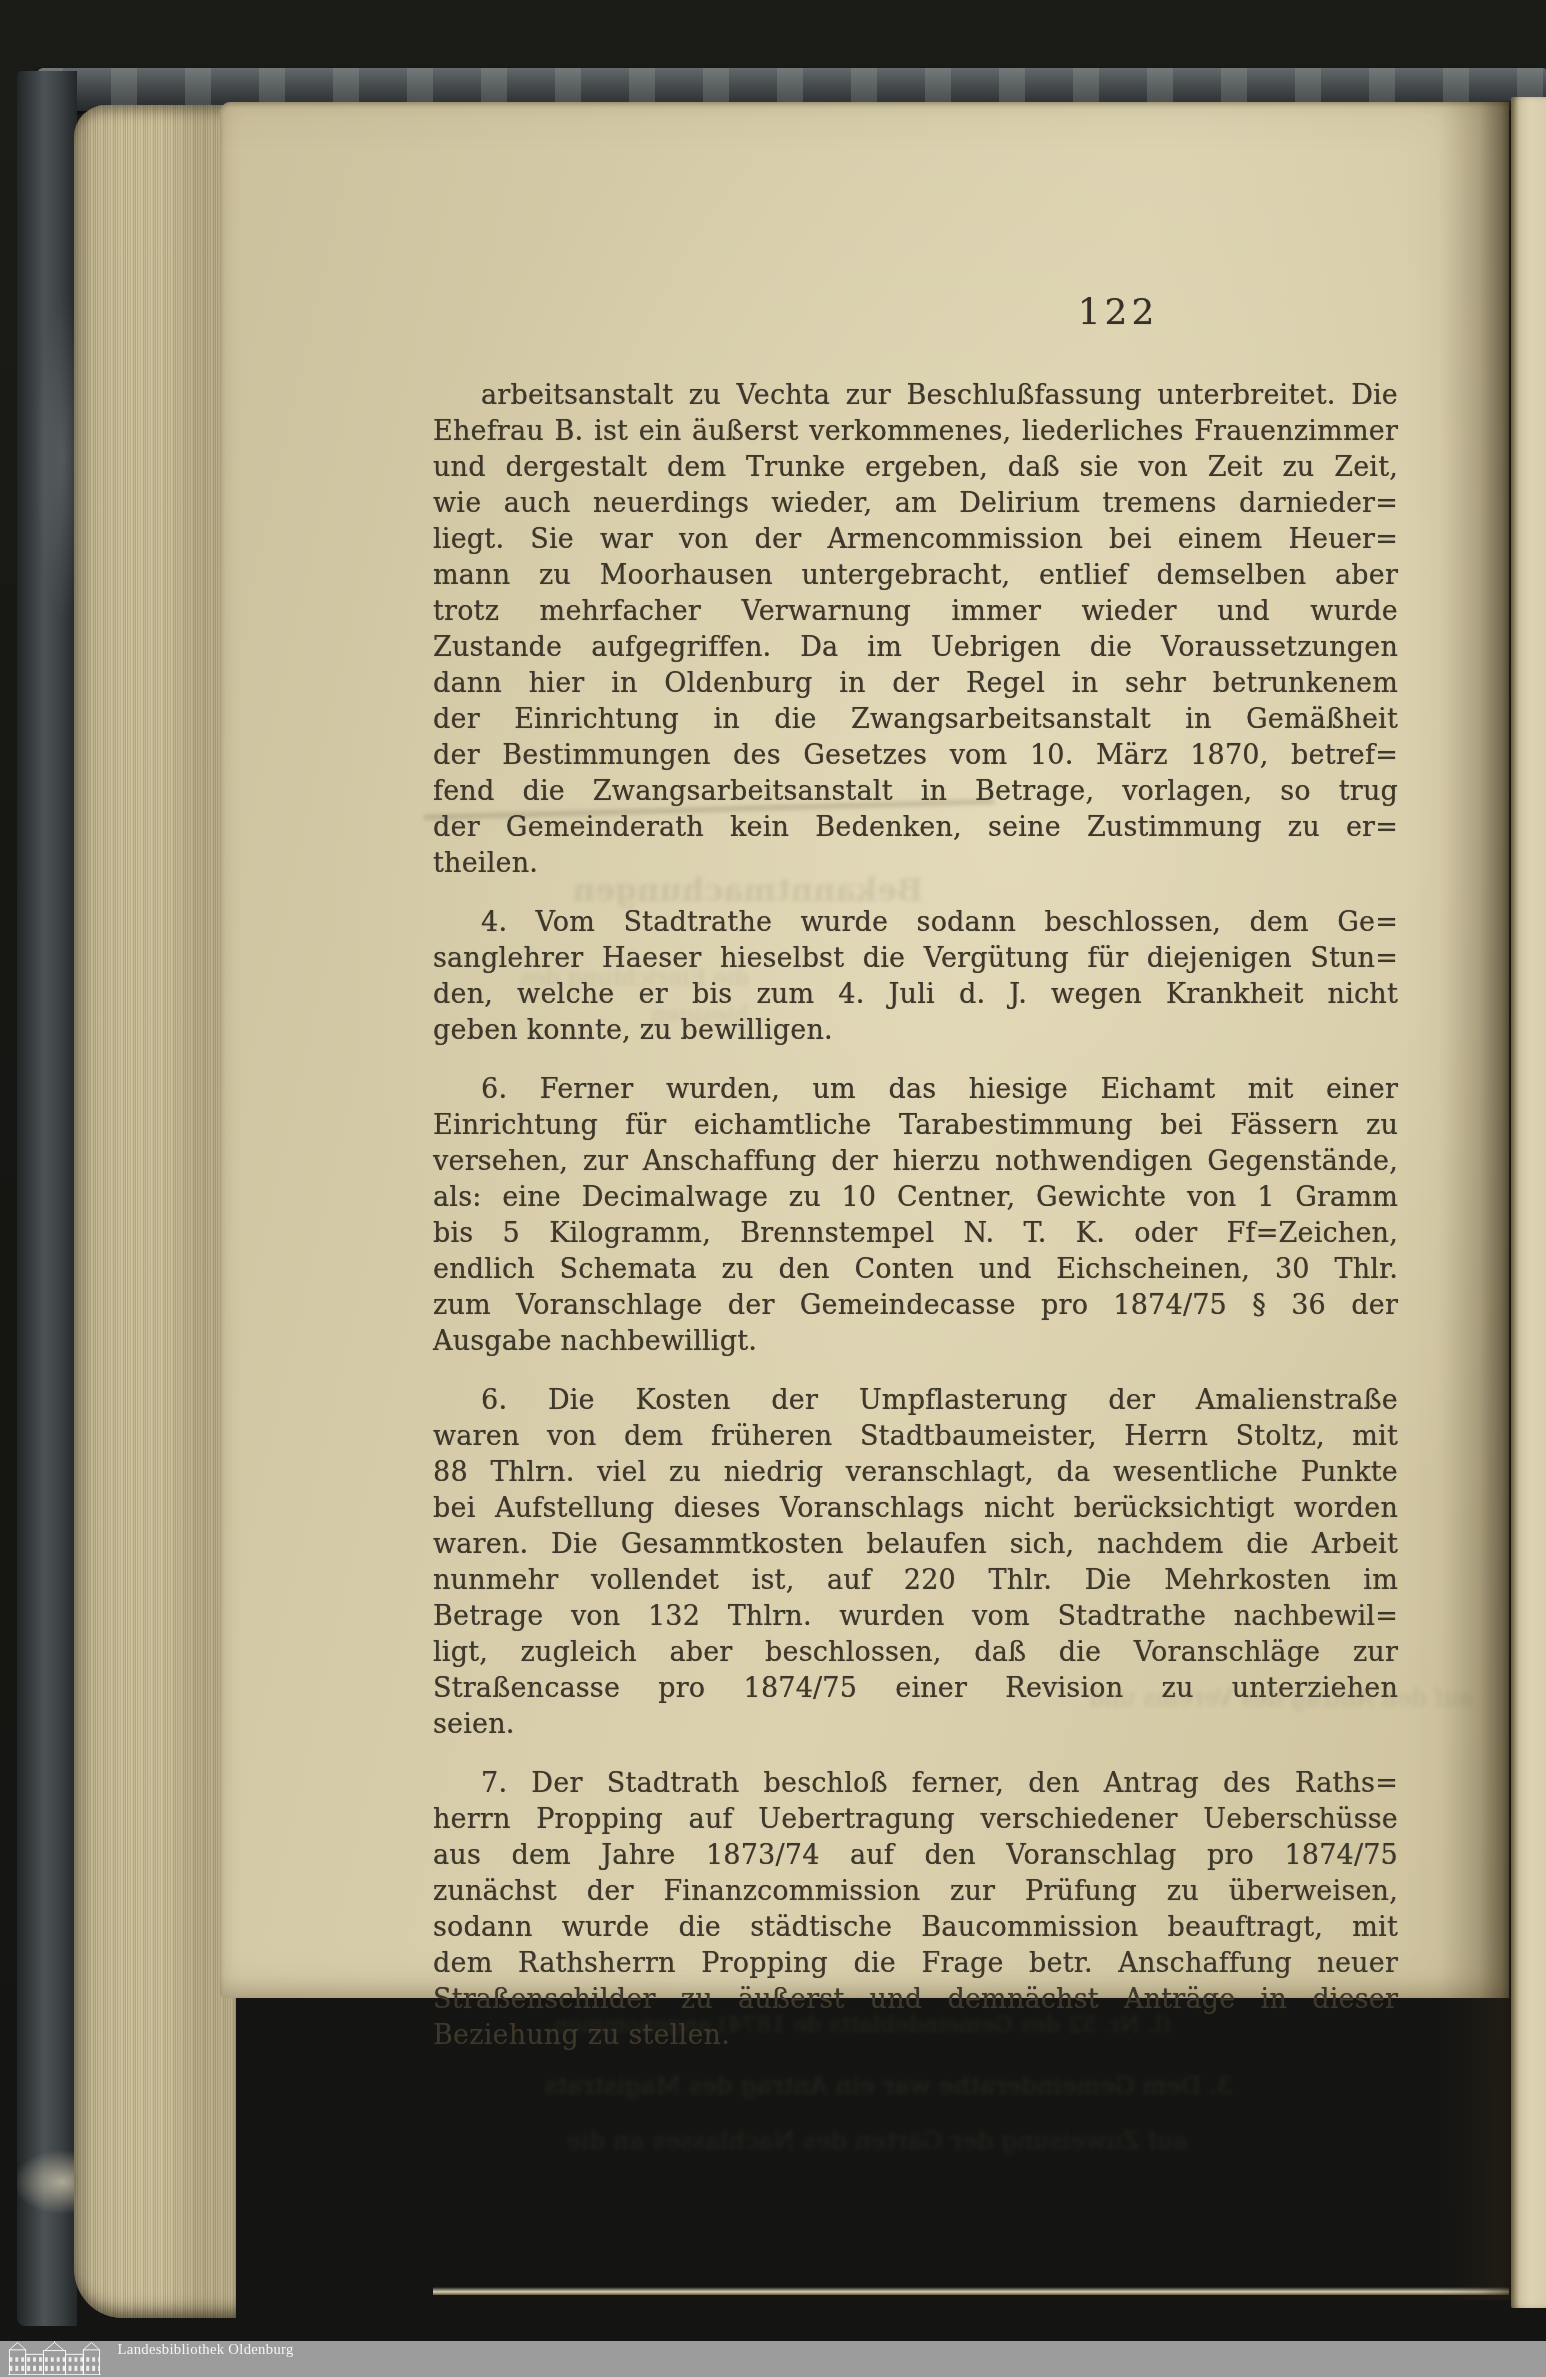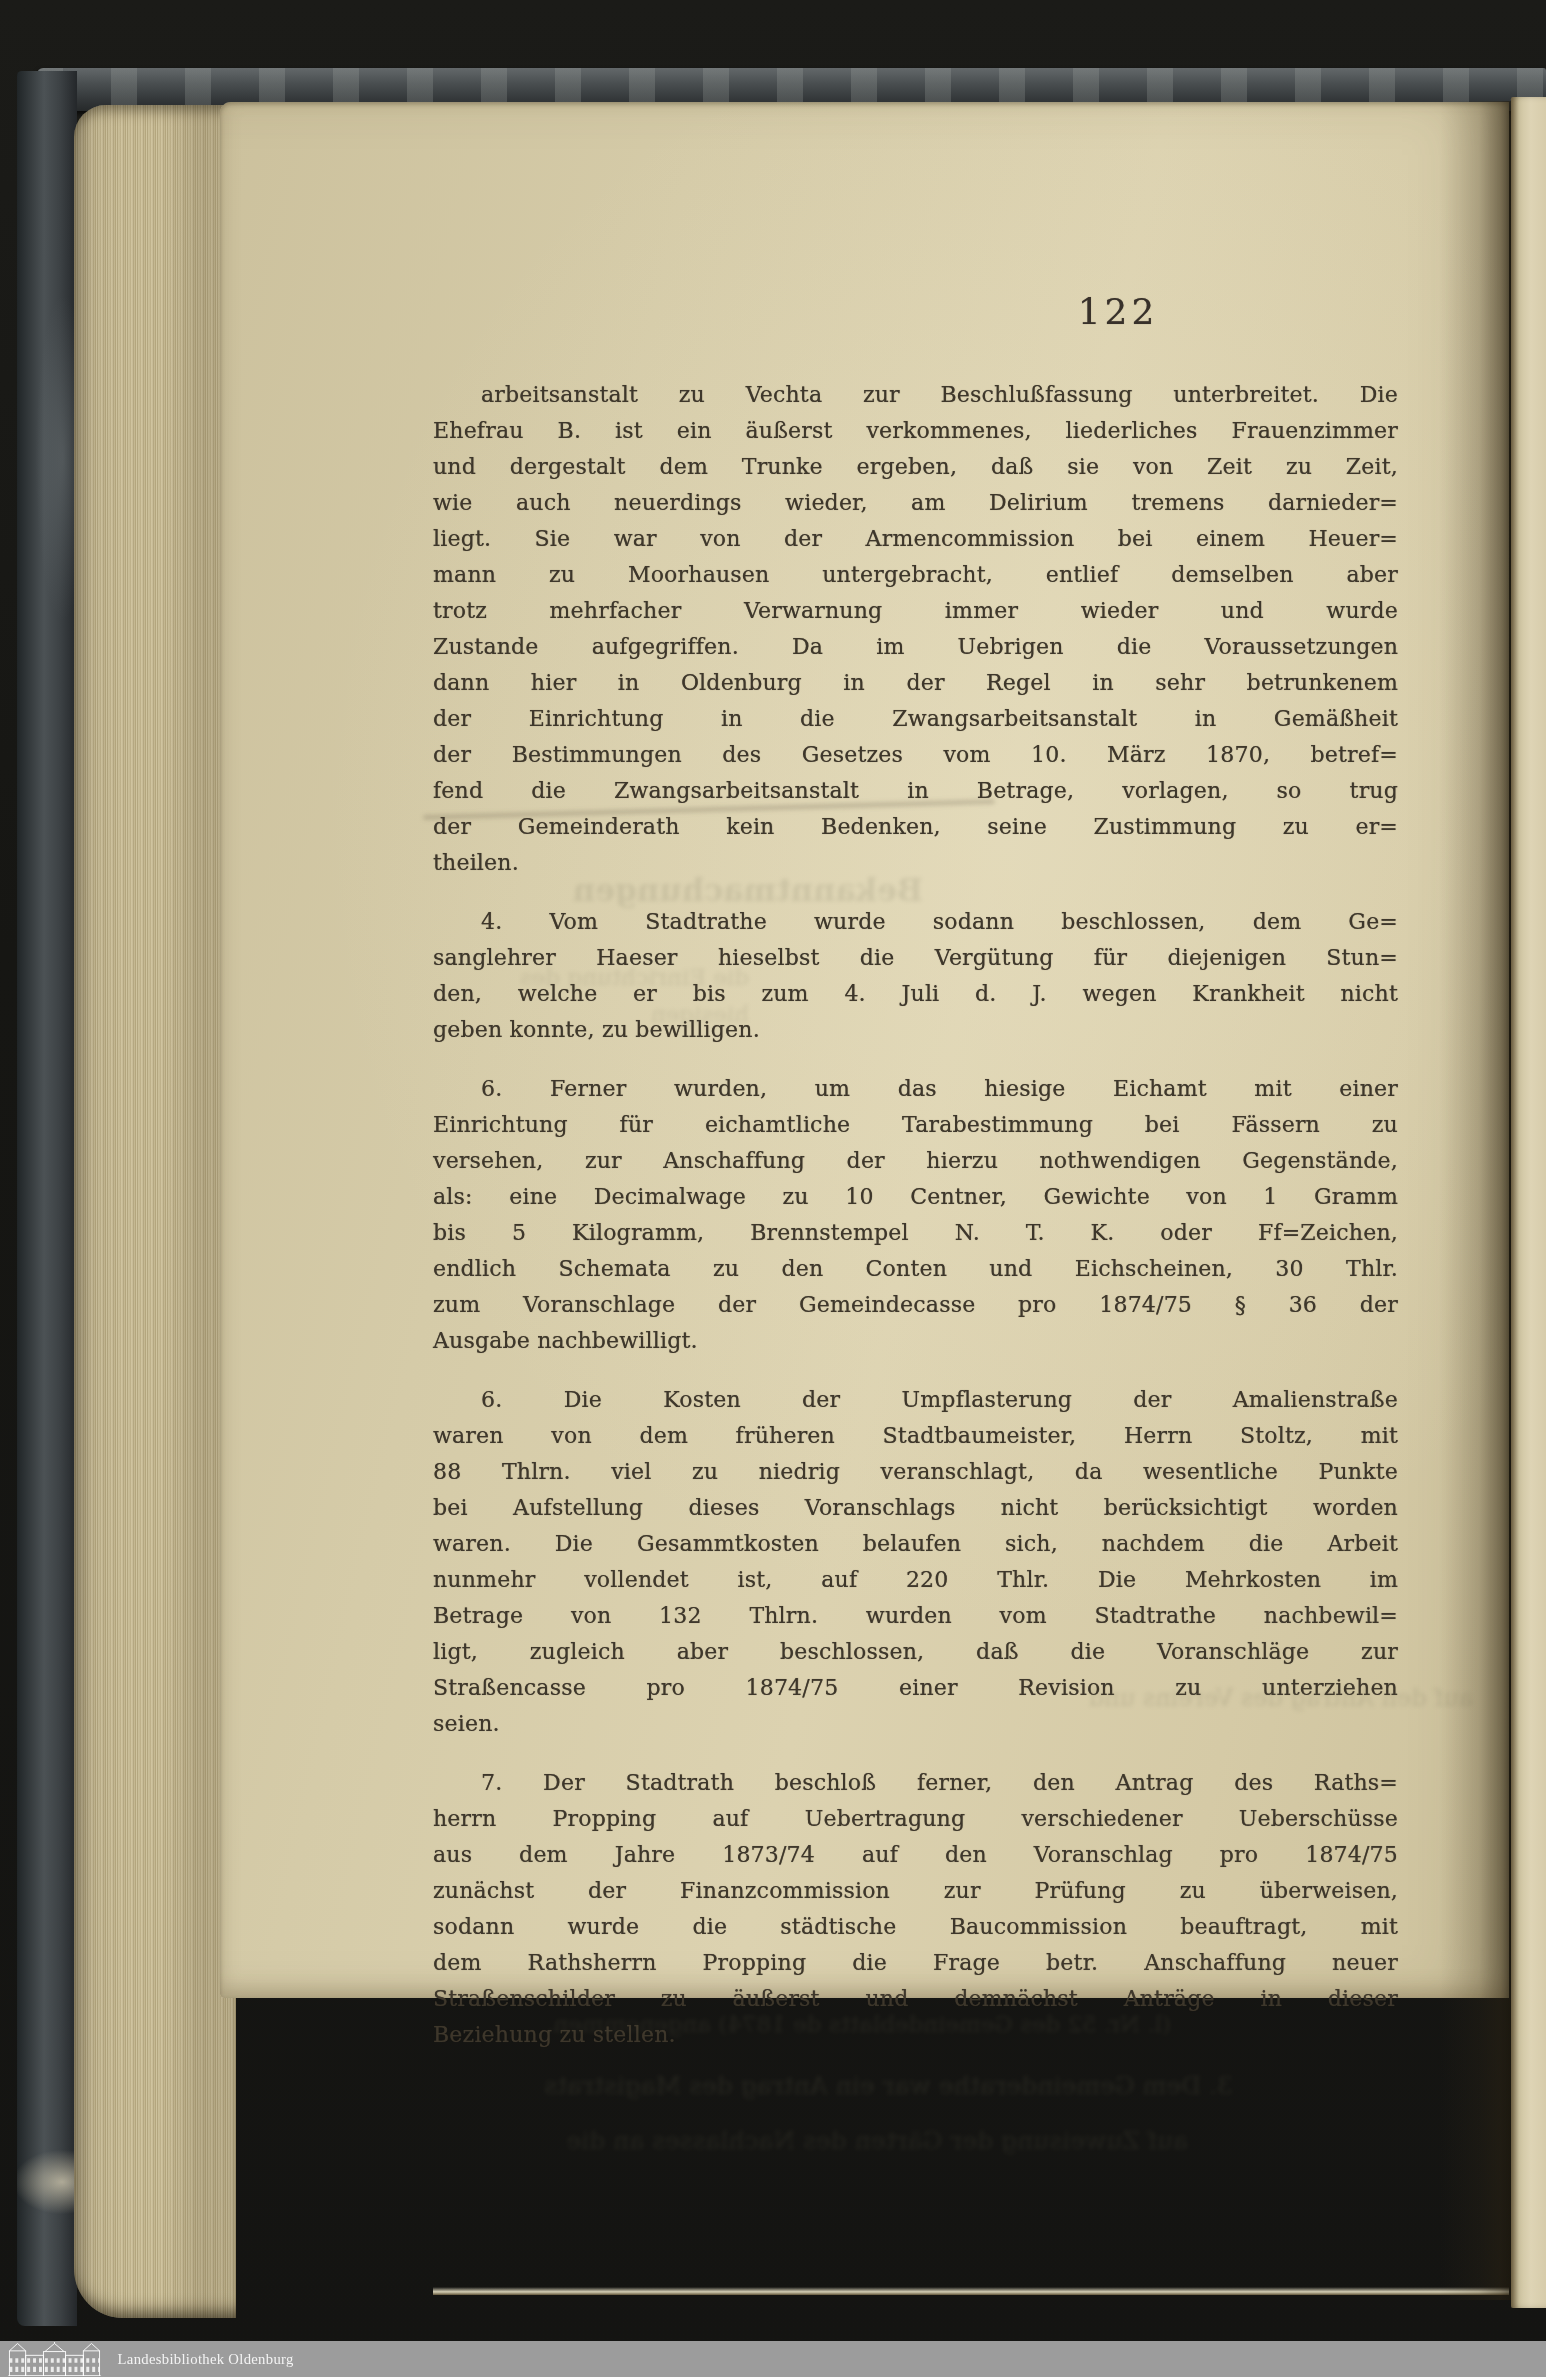--- a/index.html
+++ b/index.html
@@ -70,21 +70,21 @@
     position:absolute; left:407px; top:189px; width:982px;
     text-align:center; font-size:36px; letter-spacing:3.9px;
     color:#38312a; text-shadow:0 0 0.8px rgba(56,49,42,0.6);
   }
   .text-block{
     position:absolute; left:213px; top:275px; width:965px;
     color:#3e372b;
   }
   .para{margin:0 0 23px 0;}
   .line{
-    height:36px; line-height:36px; font-size:22px;
+    height:36px; line-height:36px; font-size:27px;
     text-align:justify; text-align-last:justify;
     letter-spacing:0.2px; white-space:normal;
     text-shadow:0 0 0.8px rgba(62,55,43,0.55), 0.3px 0.3px 0 rgba(62,55,43,0.25);
   }
   .line.first{padding-left:48px;}
   .line.last{text-align-last:left;}
   
   .ghost{
     position:absolute; transform:scaleX(-1); filter:blur(1.9px);
     opacity:0.16; color:#6d6a52; line-height:1.6; pointer-events:none;
@@ -96,21 +96,21 @@
   .g5{left:255px; top:1964px; width:758px; font-size:25px; opacity:0.20;}
   .g6{left:272px; top:2019px; width:696px; font-size:25px; opacity:0.18;}
   .smudge{
     position:absolute; left:203px; top:705px; width:572px; height:4.6px;
     background:rgba(72,62,44,0.20); filter:blur(1.9px);
     transform:rotate(-1.6deg); border-radius:2.3px;
   }
   
   .band{
     position:absolute; left:0; bottom:0; width:1546px; height:36px;
-    background:#9c9c9c; display:flex; align-items:center;
+    background:#9c9c9c; display:flex; 
   }
   .band svg{margin-left:4.6px; flex:0 0 auto;}
   .band-label{
     margin-left:14px; font-family:"Liberation Serif", serif;
     font-size:14.7px; color:#f4f4f4; letter-spacing:0.3px;
   }
 </style>
 </head>
 <body>
 

